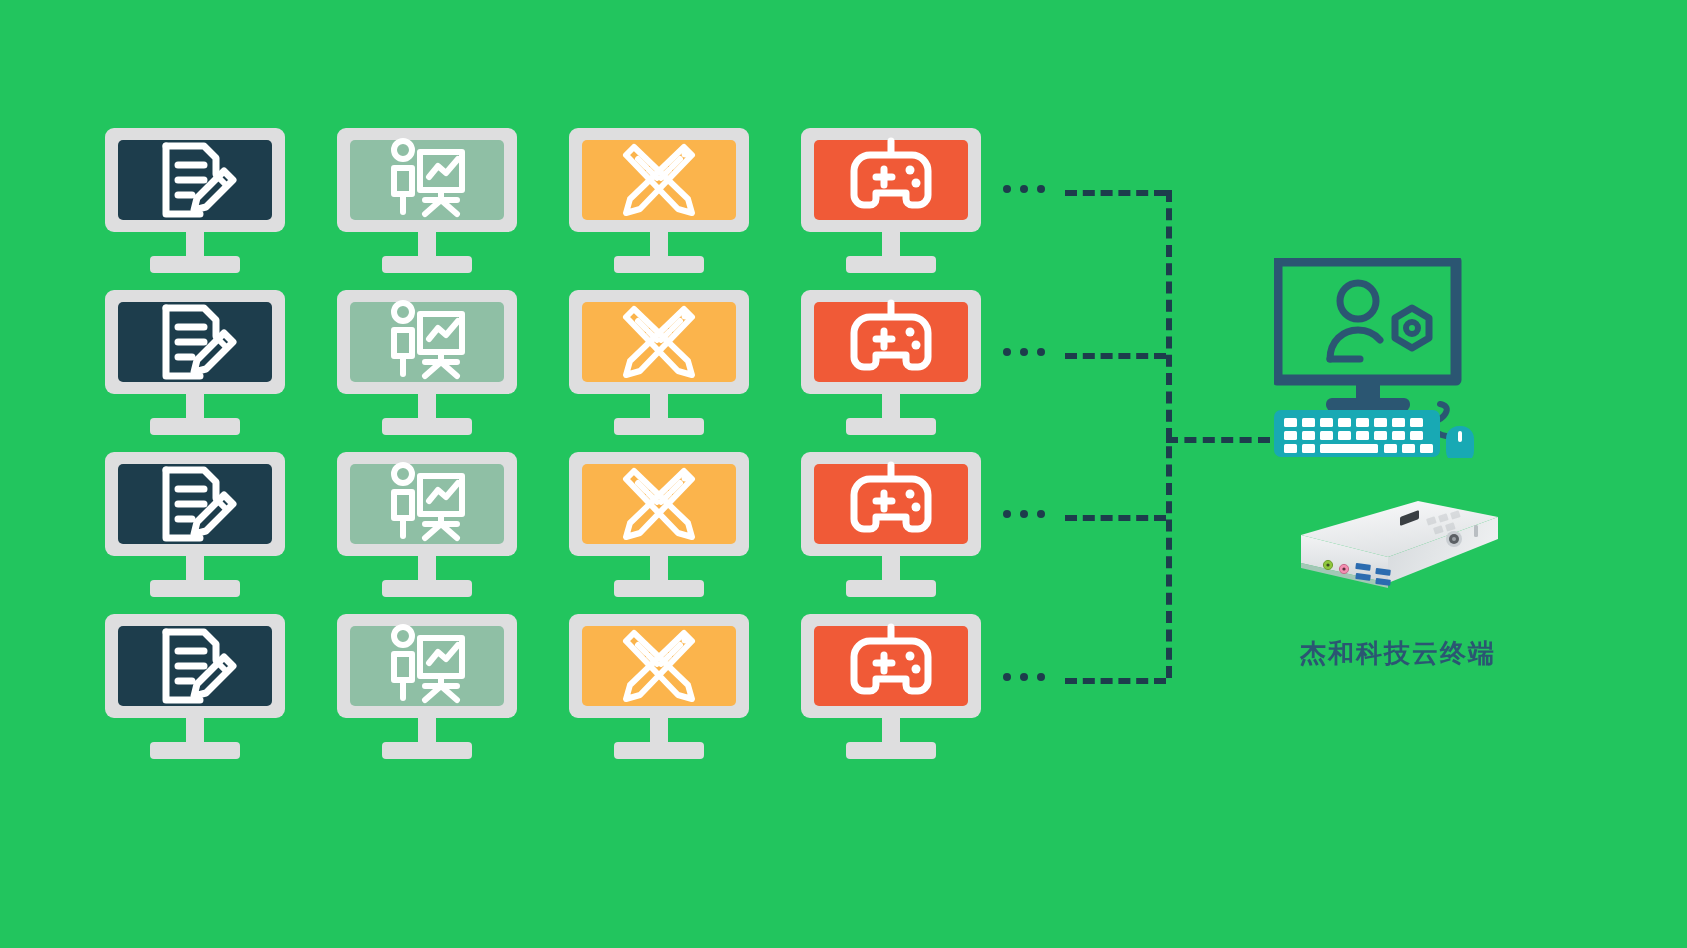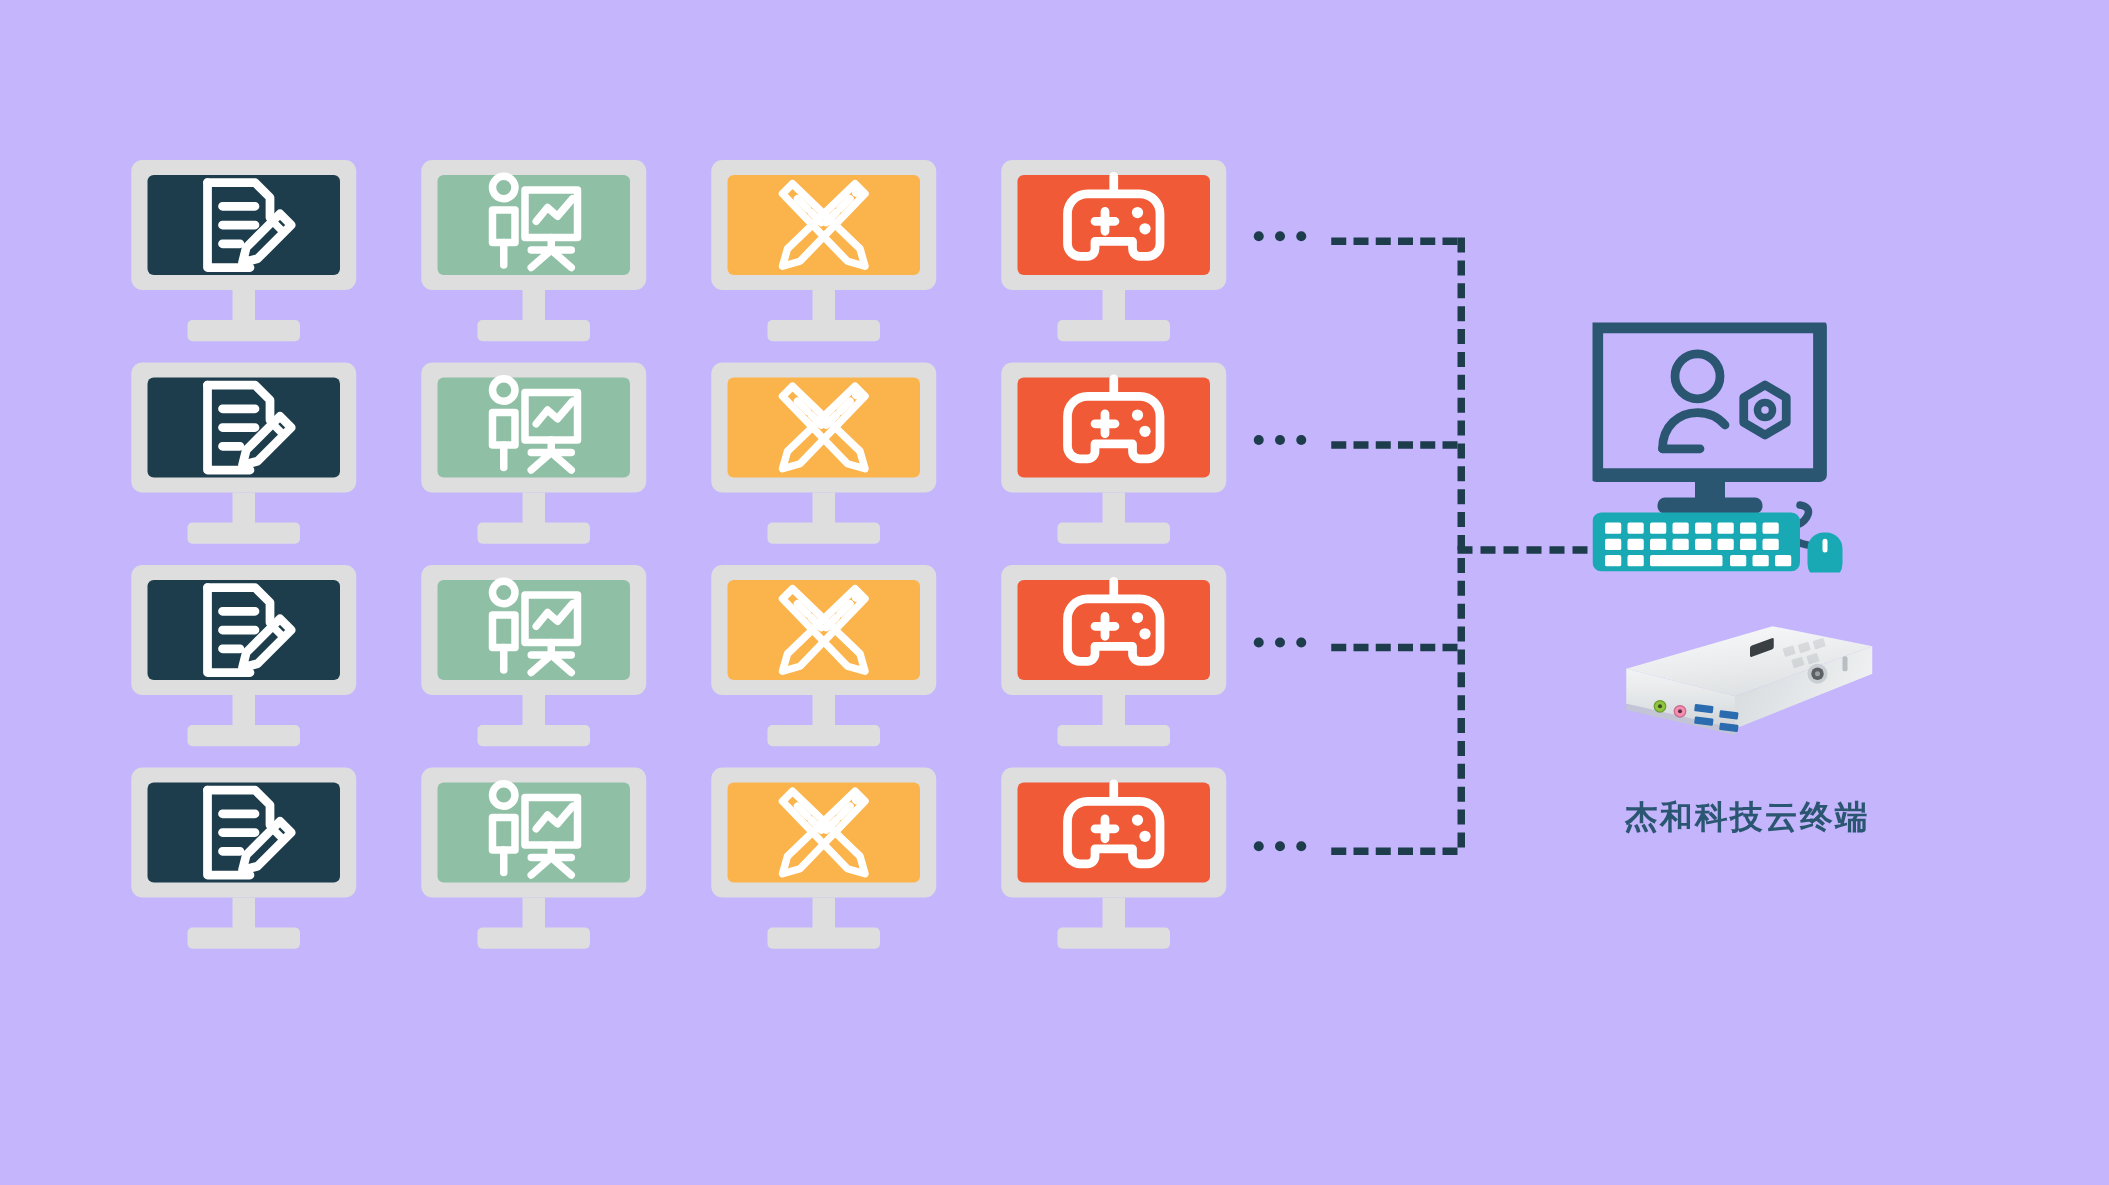--- a/index.html
+++ b/index.html
@@ -8,21 +8,21 @@
     padding: 0;
     background: #ffffff;
   }
   body {
     font-family: "Liberation Sans", "DejaVu Sans", sans-serif;
   }
   #stage {
     position: relative;
     width: 1687px;
     height: 948px;
-    background: #c4b5fd;
+    background: #22c55e;
     overflow: hidden;
   }
 
   
   .client-grid {
     position: absolute;
     left: 105px;
     top: 128px;
     width: 900px;
     height: 640px;

